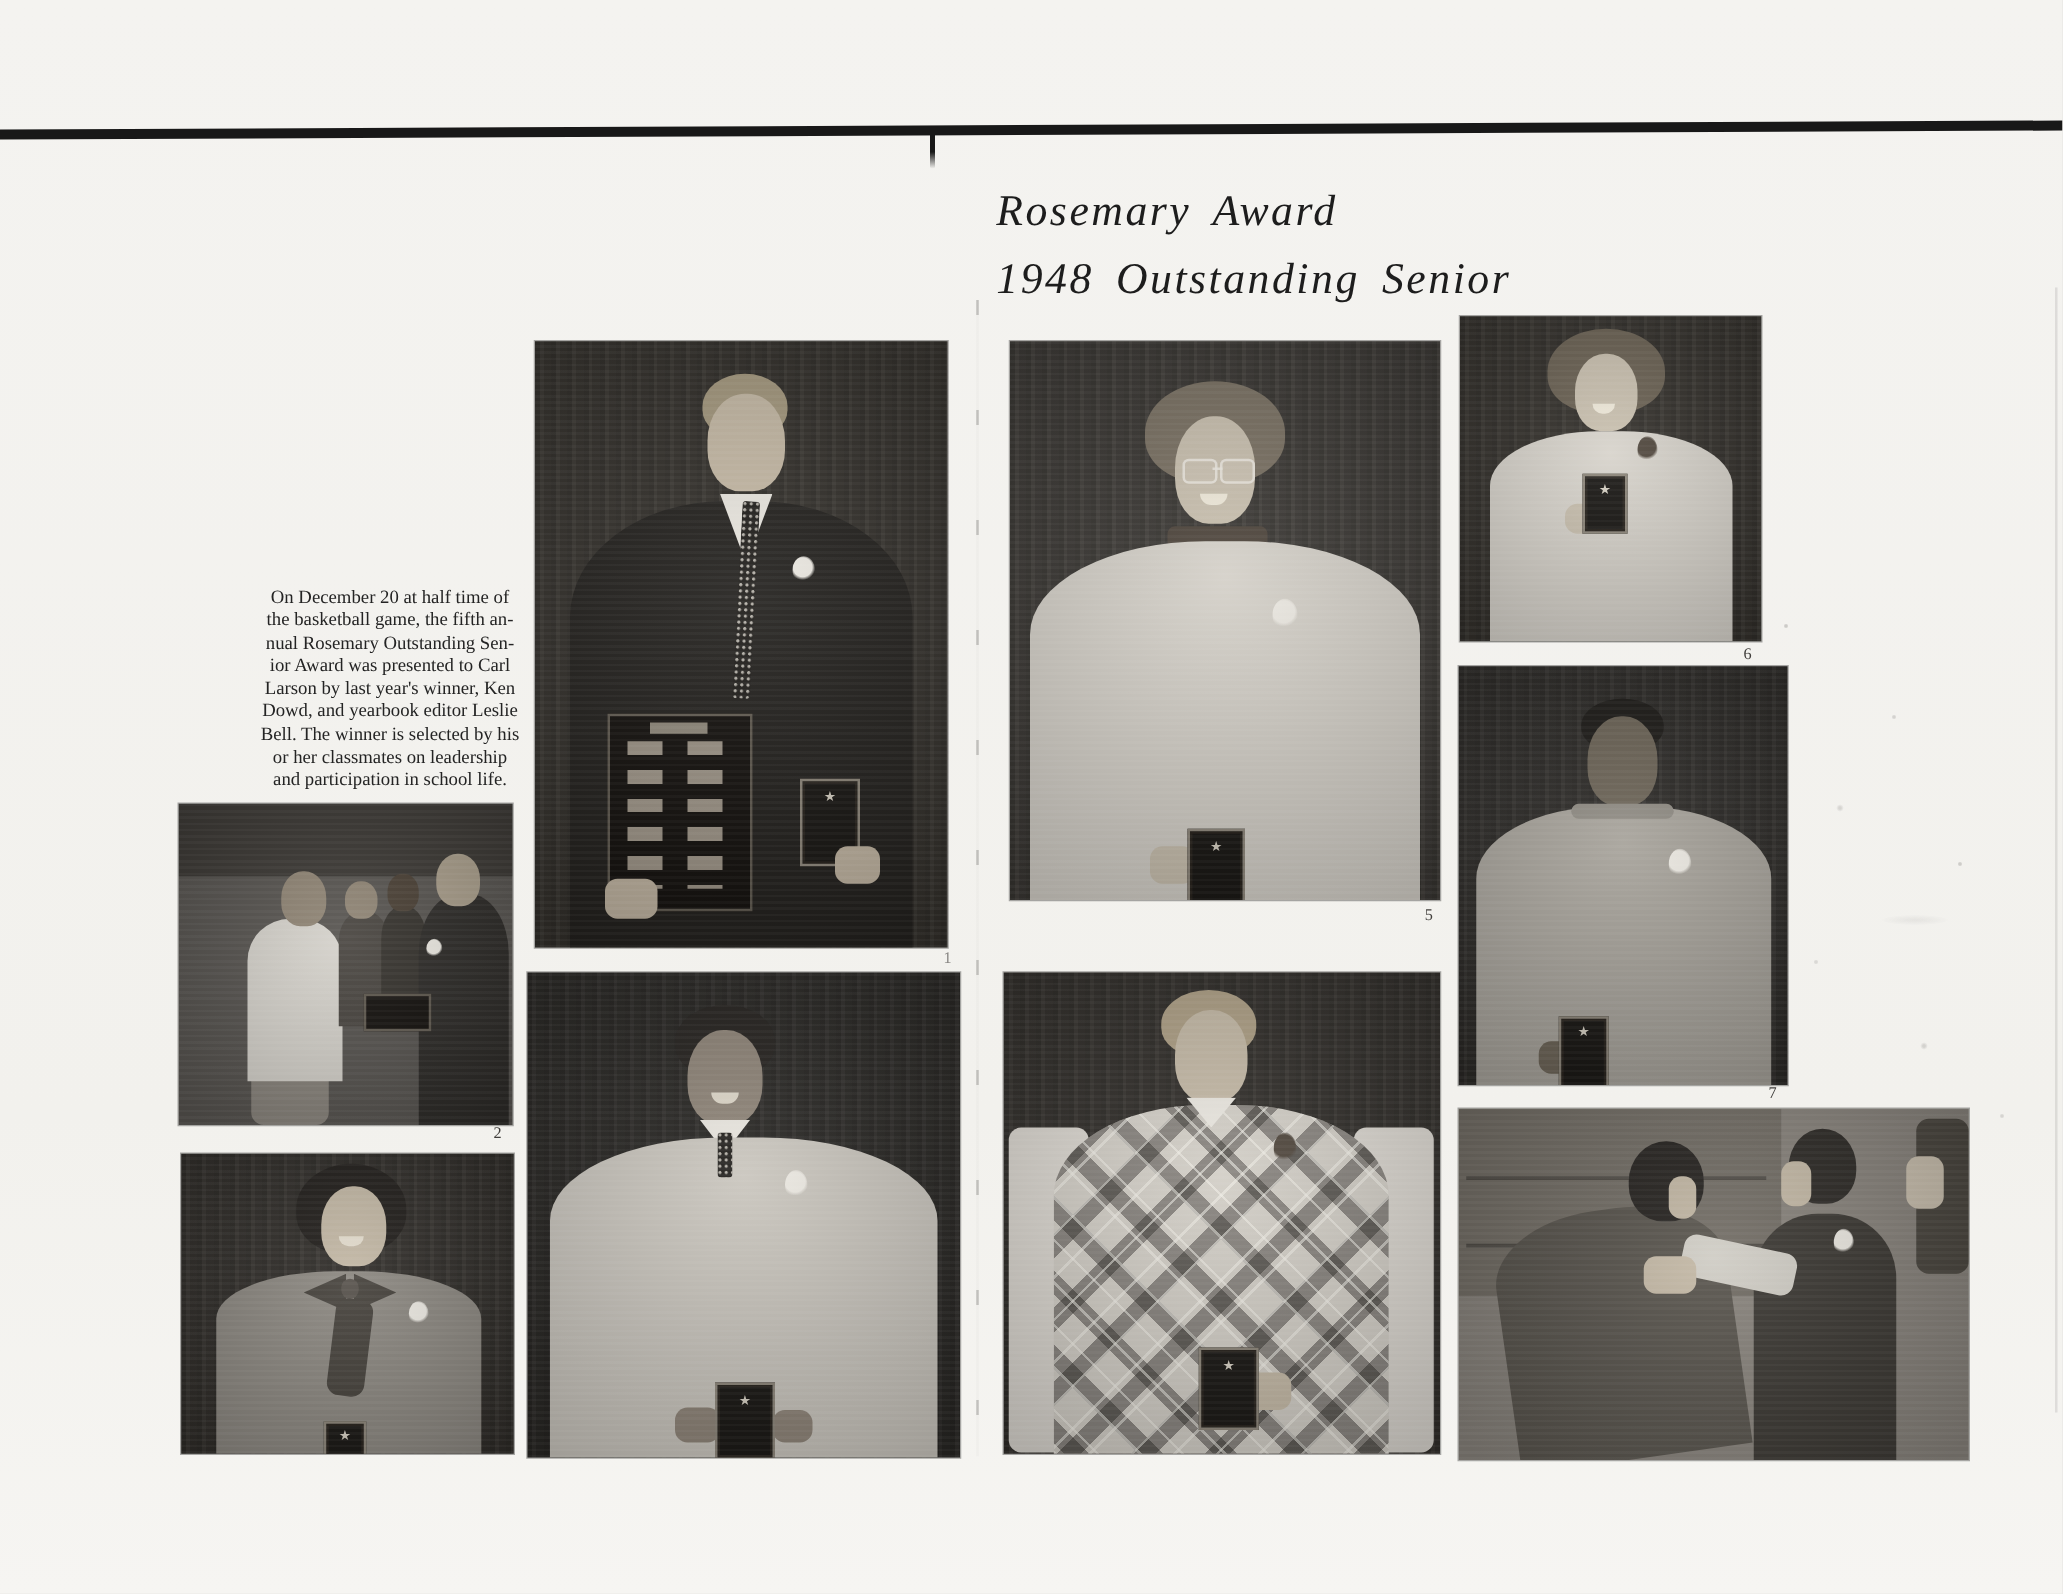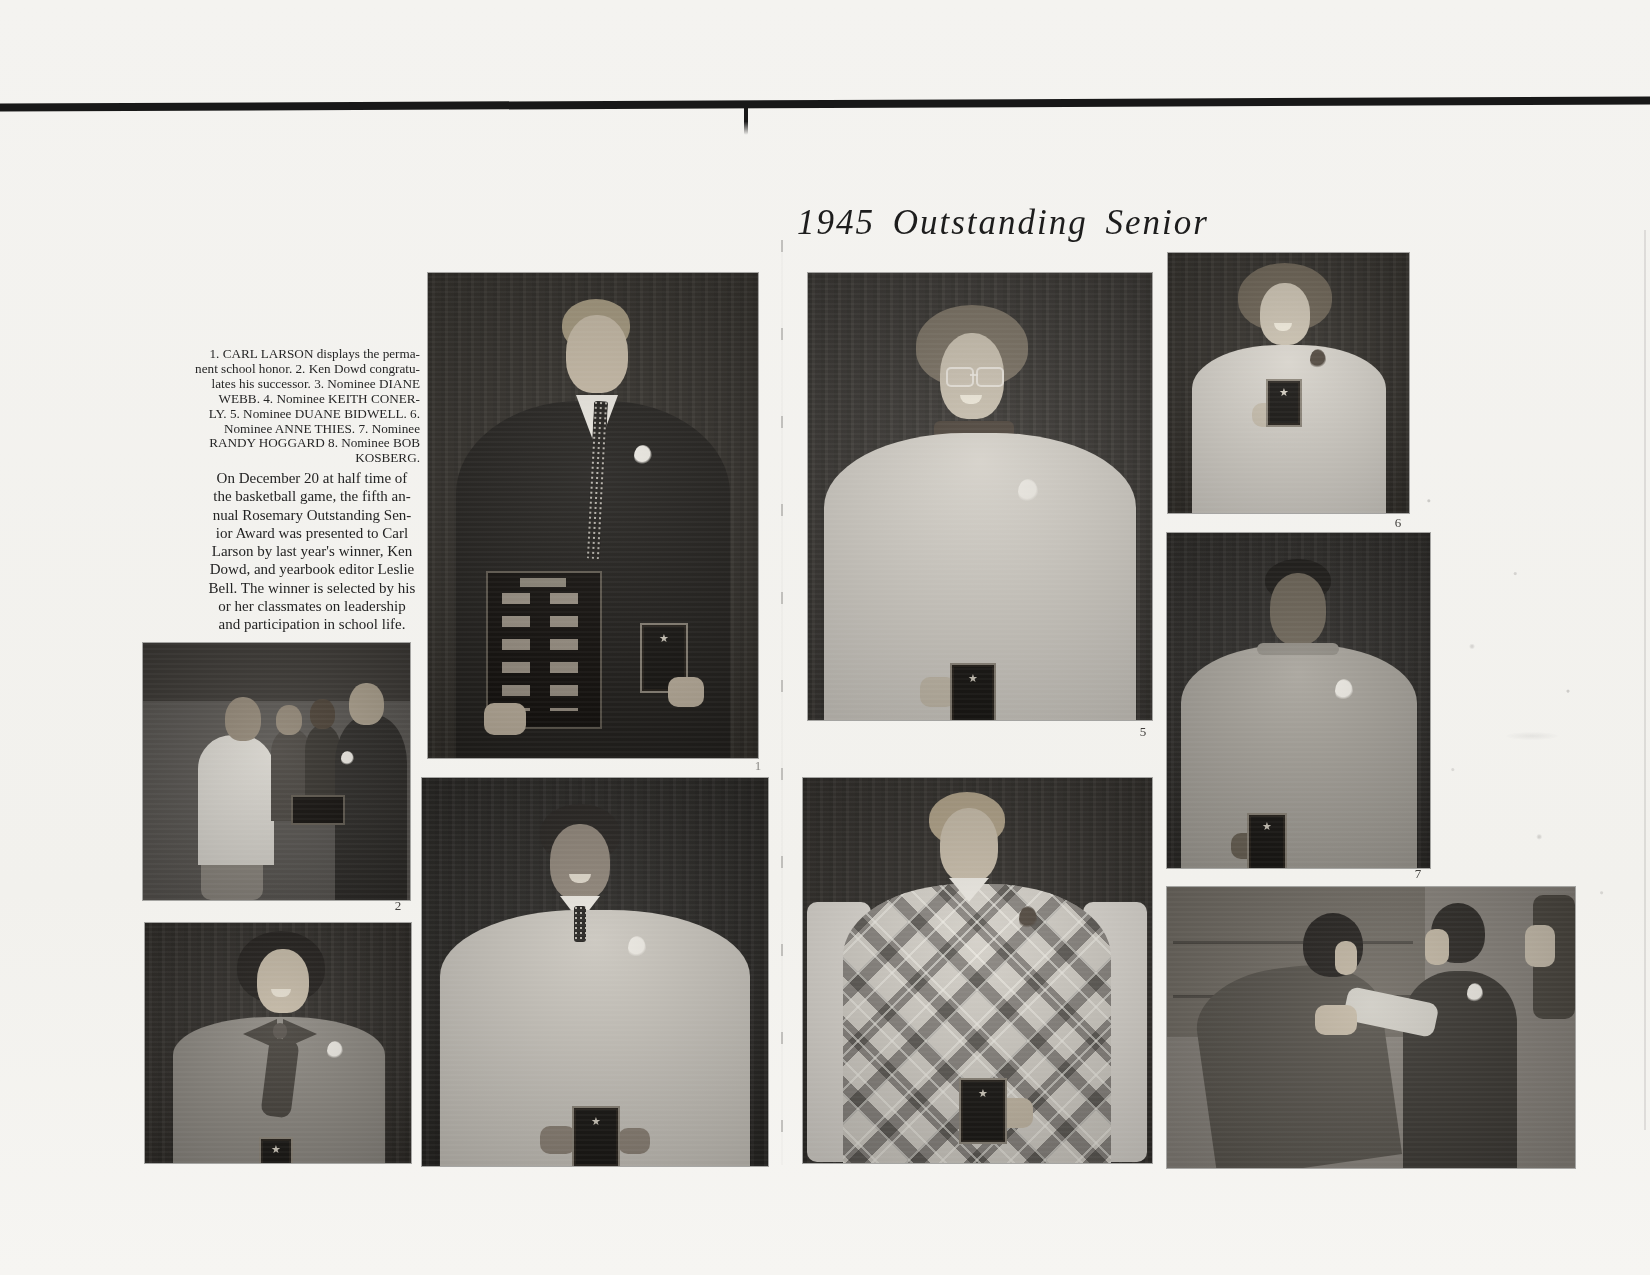--- a/index.html
+++ b/index.html
@@ -70,30 +70,23 @@
 <body>
 
 <div class="spread">
 
   <div class="top-rule"></div>
   <div class="fold-drip"></div>
   <div class="fold-line"></div>
   <div class="edge-line"></div>
   <div class="speckle"></div>
 
-  <div class="title-line" style="left:797px;top:203px;">1945 Outstanding Senior</div>
-
-  <div class="photo-key">1. CARL LARSON displays the perma-
-nent school honor. 2. Ken Dowd congratu-
-lates his successor. 3. Nominee DIANE
-WEBB. 4. Nominee KEITH CONER-
-LY. 5. Nominee DUANE BIDWELL. 6.
-Nominee ANNE THIES. 7. Nominee
-RANDY HOGGARD 8. Nominee BOB
-KOSBERG.</div>
+  <div class="title-line" style="left:797px;top:149px;">Rosemary Award</div>
+  <div class="title-line" style="left:797px;top:203px;">1948 Outstanding Senior</div>
+
   <div class="body-par">On December 20 at half time of
 the basketball game, the fifth an-
 nual Rosemary Outstanding Sen-
 ior Award was presented to Carl
 Larson by last year's winner, Ken
 Dowd, and yearbook editor Leslie
 Bell. The winner is selected by his
 or her classmates on leadership
 and participation in school life.</div>
 

